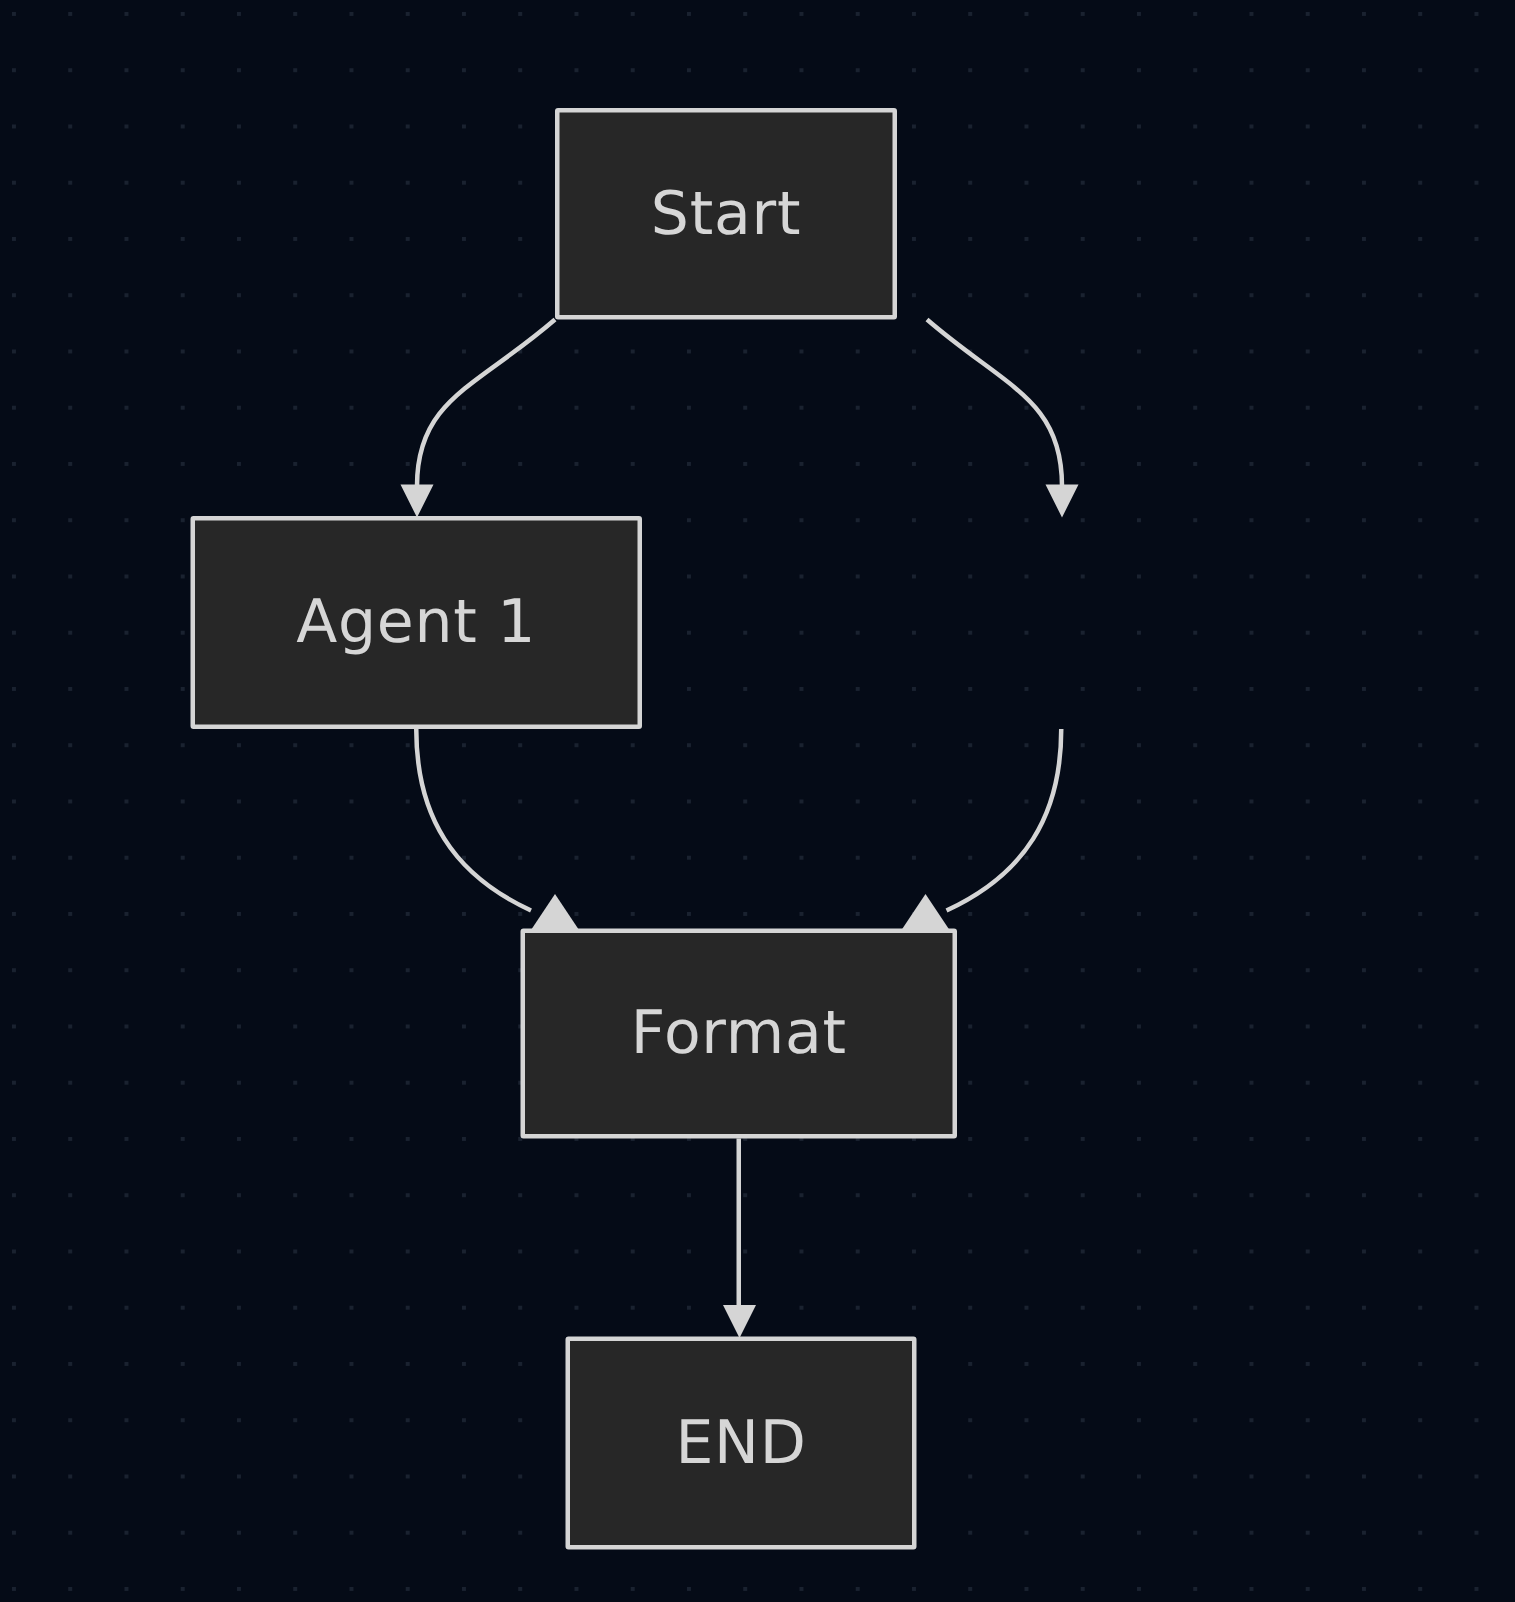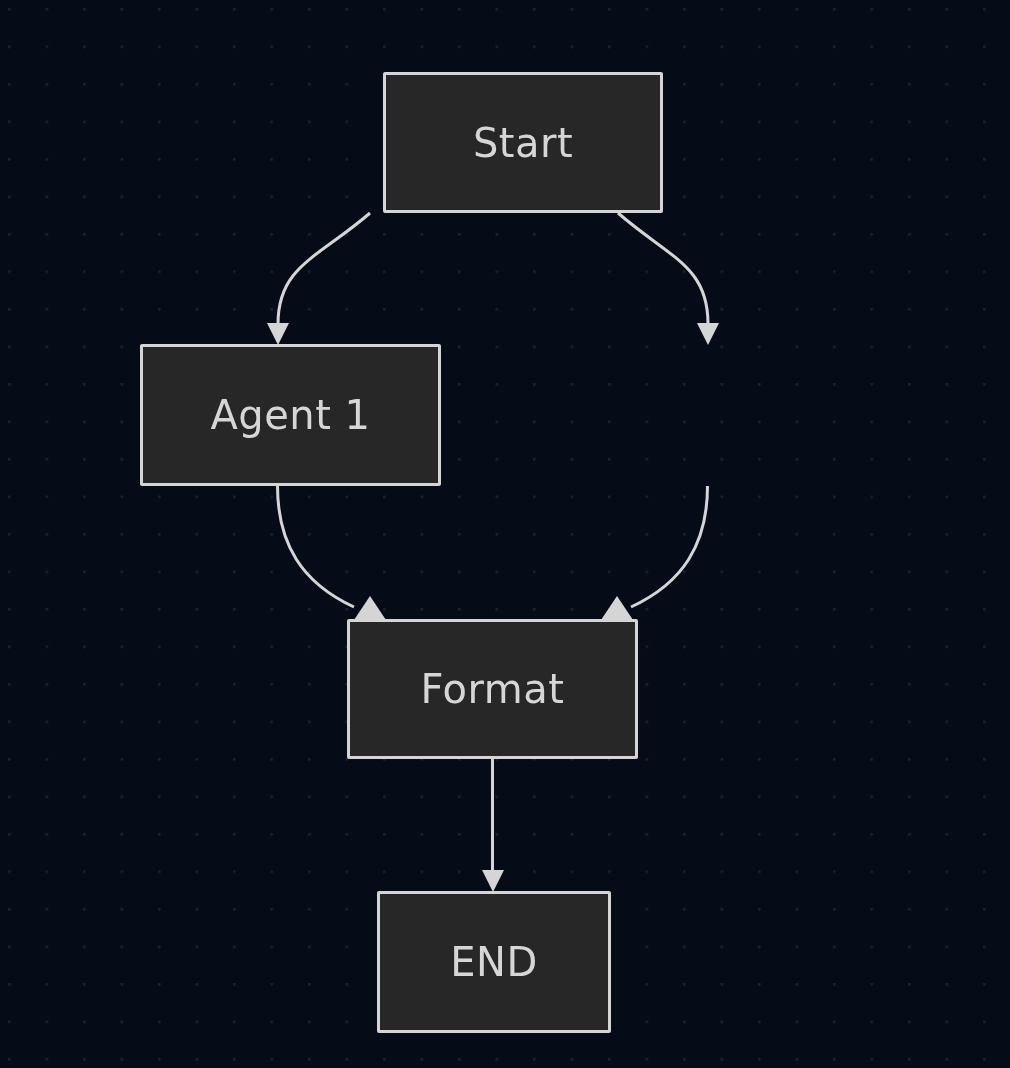--- a/index.html
+++ b/index.html
@@ -44,22 +44,22 @@
     border-radius: 2px;
     display: flex;
     align-items: center;
     justify-content: center;
     color: var(--color-label-text);
     font-size: 40px;
     letter-spacing: 0.5px;
     cursor: default;
     user-select: none;
   }
-  #node-start  { left: 383px; top: 72px;  width: 280px; height: 141px; }
-  #node-agent1 { left: 140px; top: 344px; width: 301px; height: 142px; }
+  #node-start  { left: 370px; top: 72px;  width: 228px; height: 141px; }
+  #node-agent1 { left: 127px; top: 344px; width: 301px; height: 142px; }
   #node-agent2 { left: 558px; top: 344px; width: 299px; height: 142px; }
   #node-format { left: 347px; top: 619px; width: 291px; height: 140px; }
   #node-end    { left: 377px; top: 891px; width: 234px; height: 142px; }
 </style>
 </head>
 <body>
 
 <div class="canvas">
 
   <svg width="1010" height="1068" viewBox="0 0 1010 1068">

